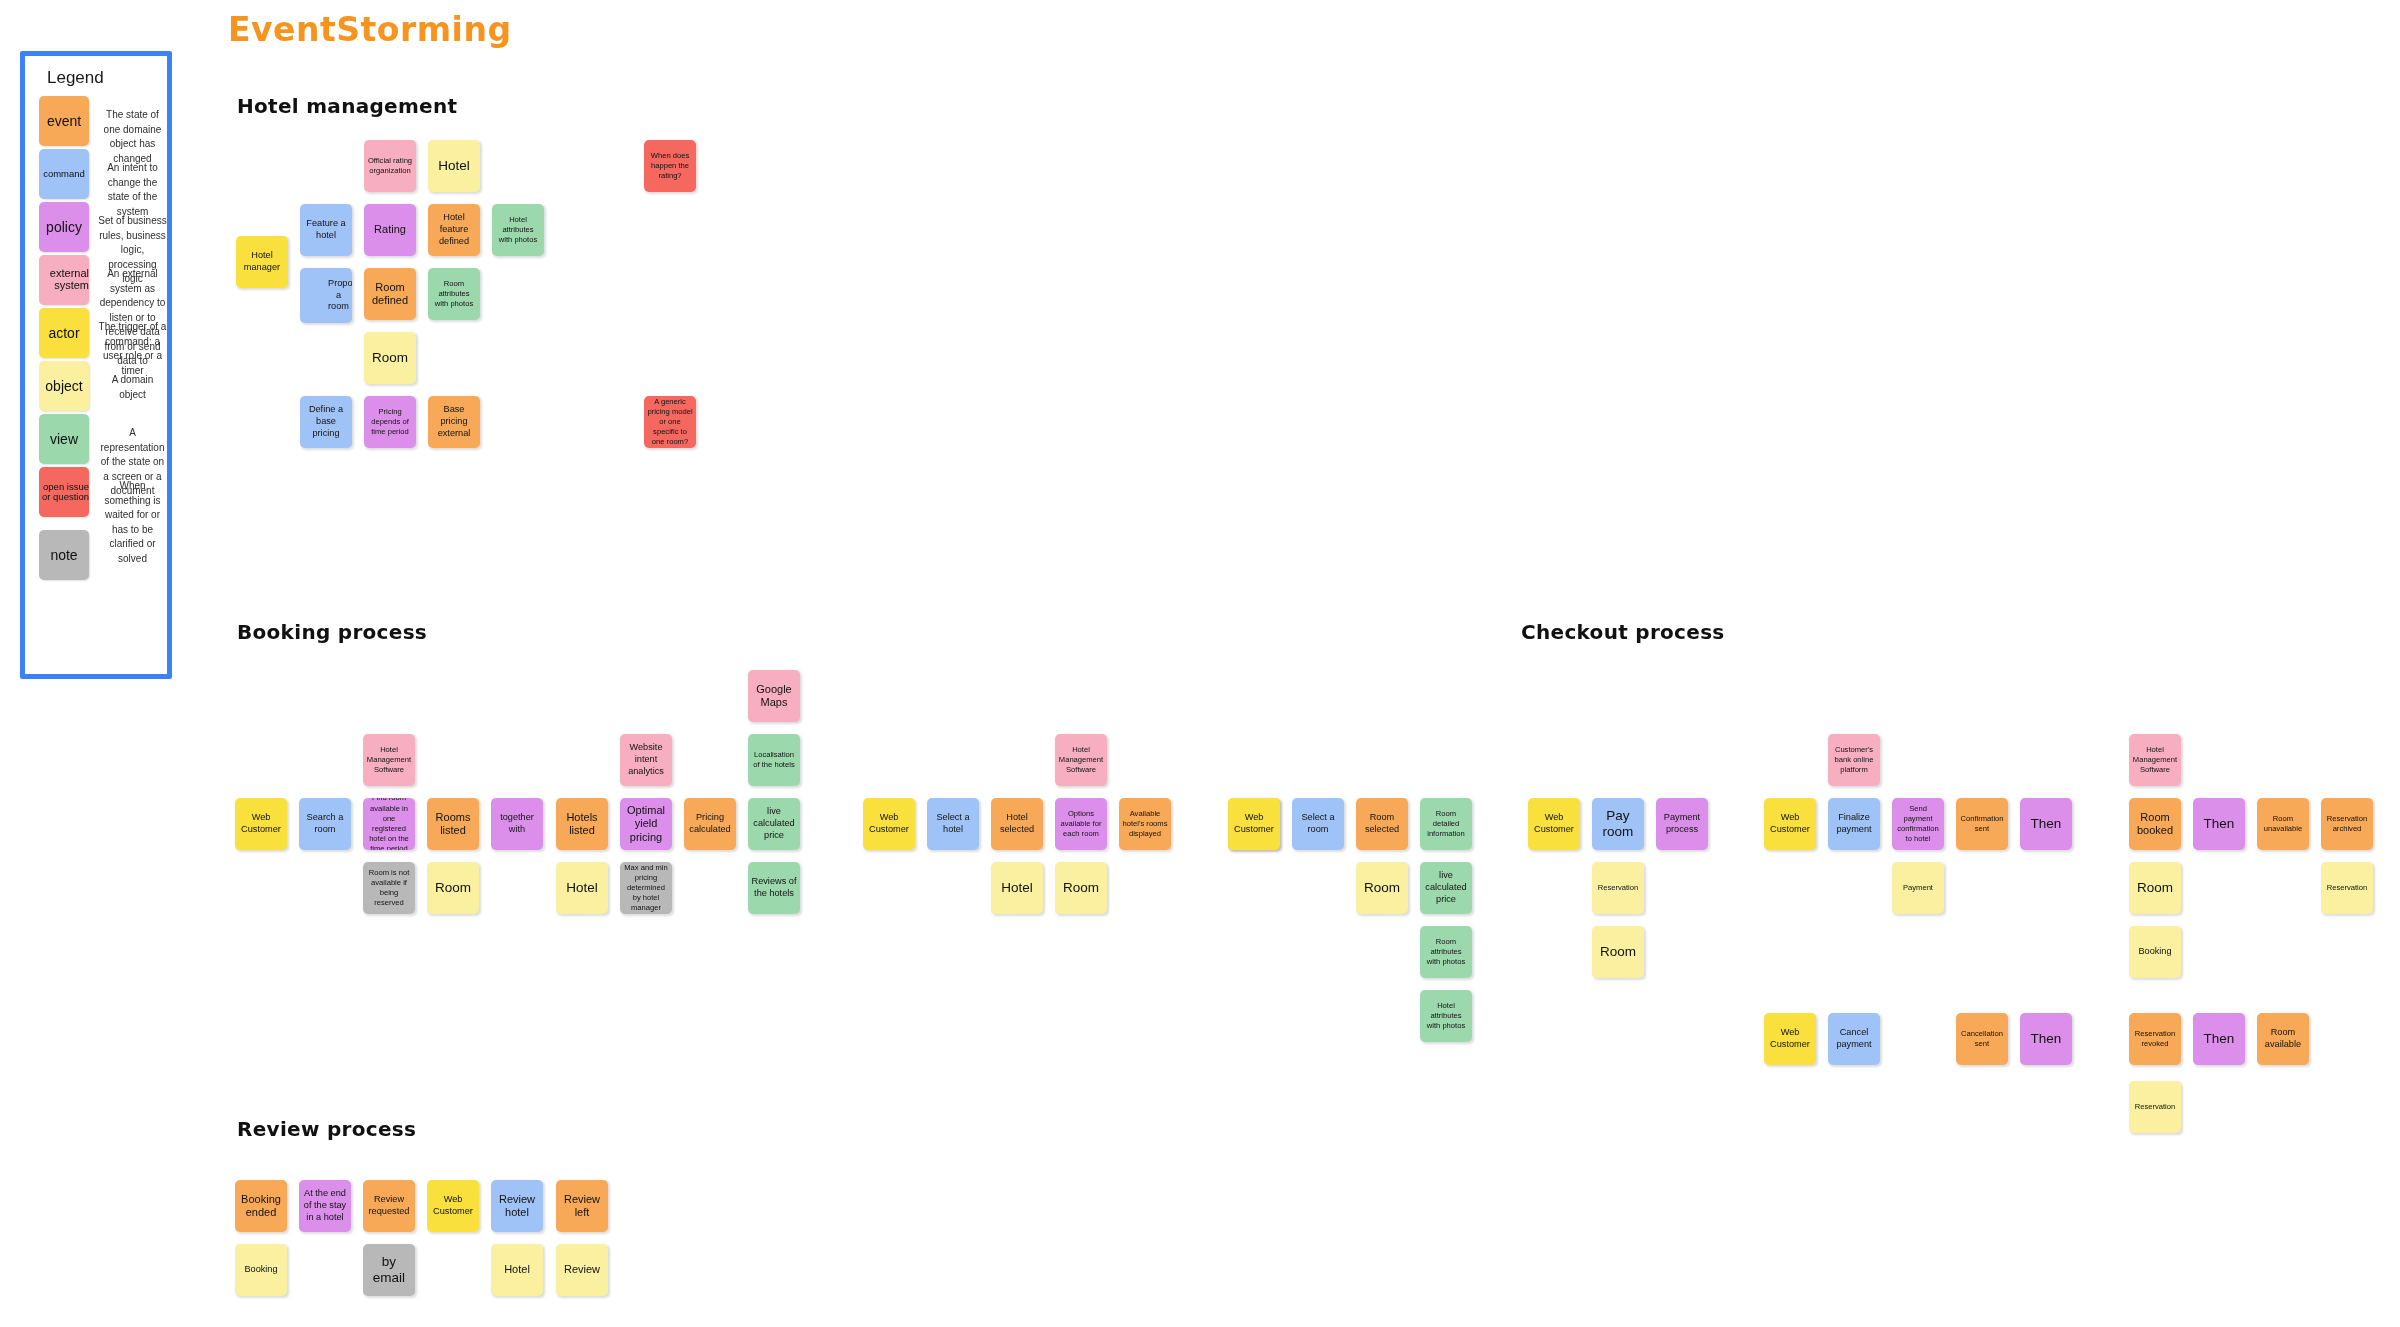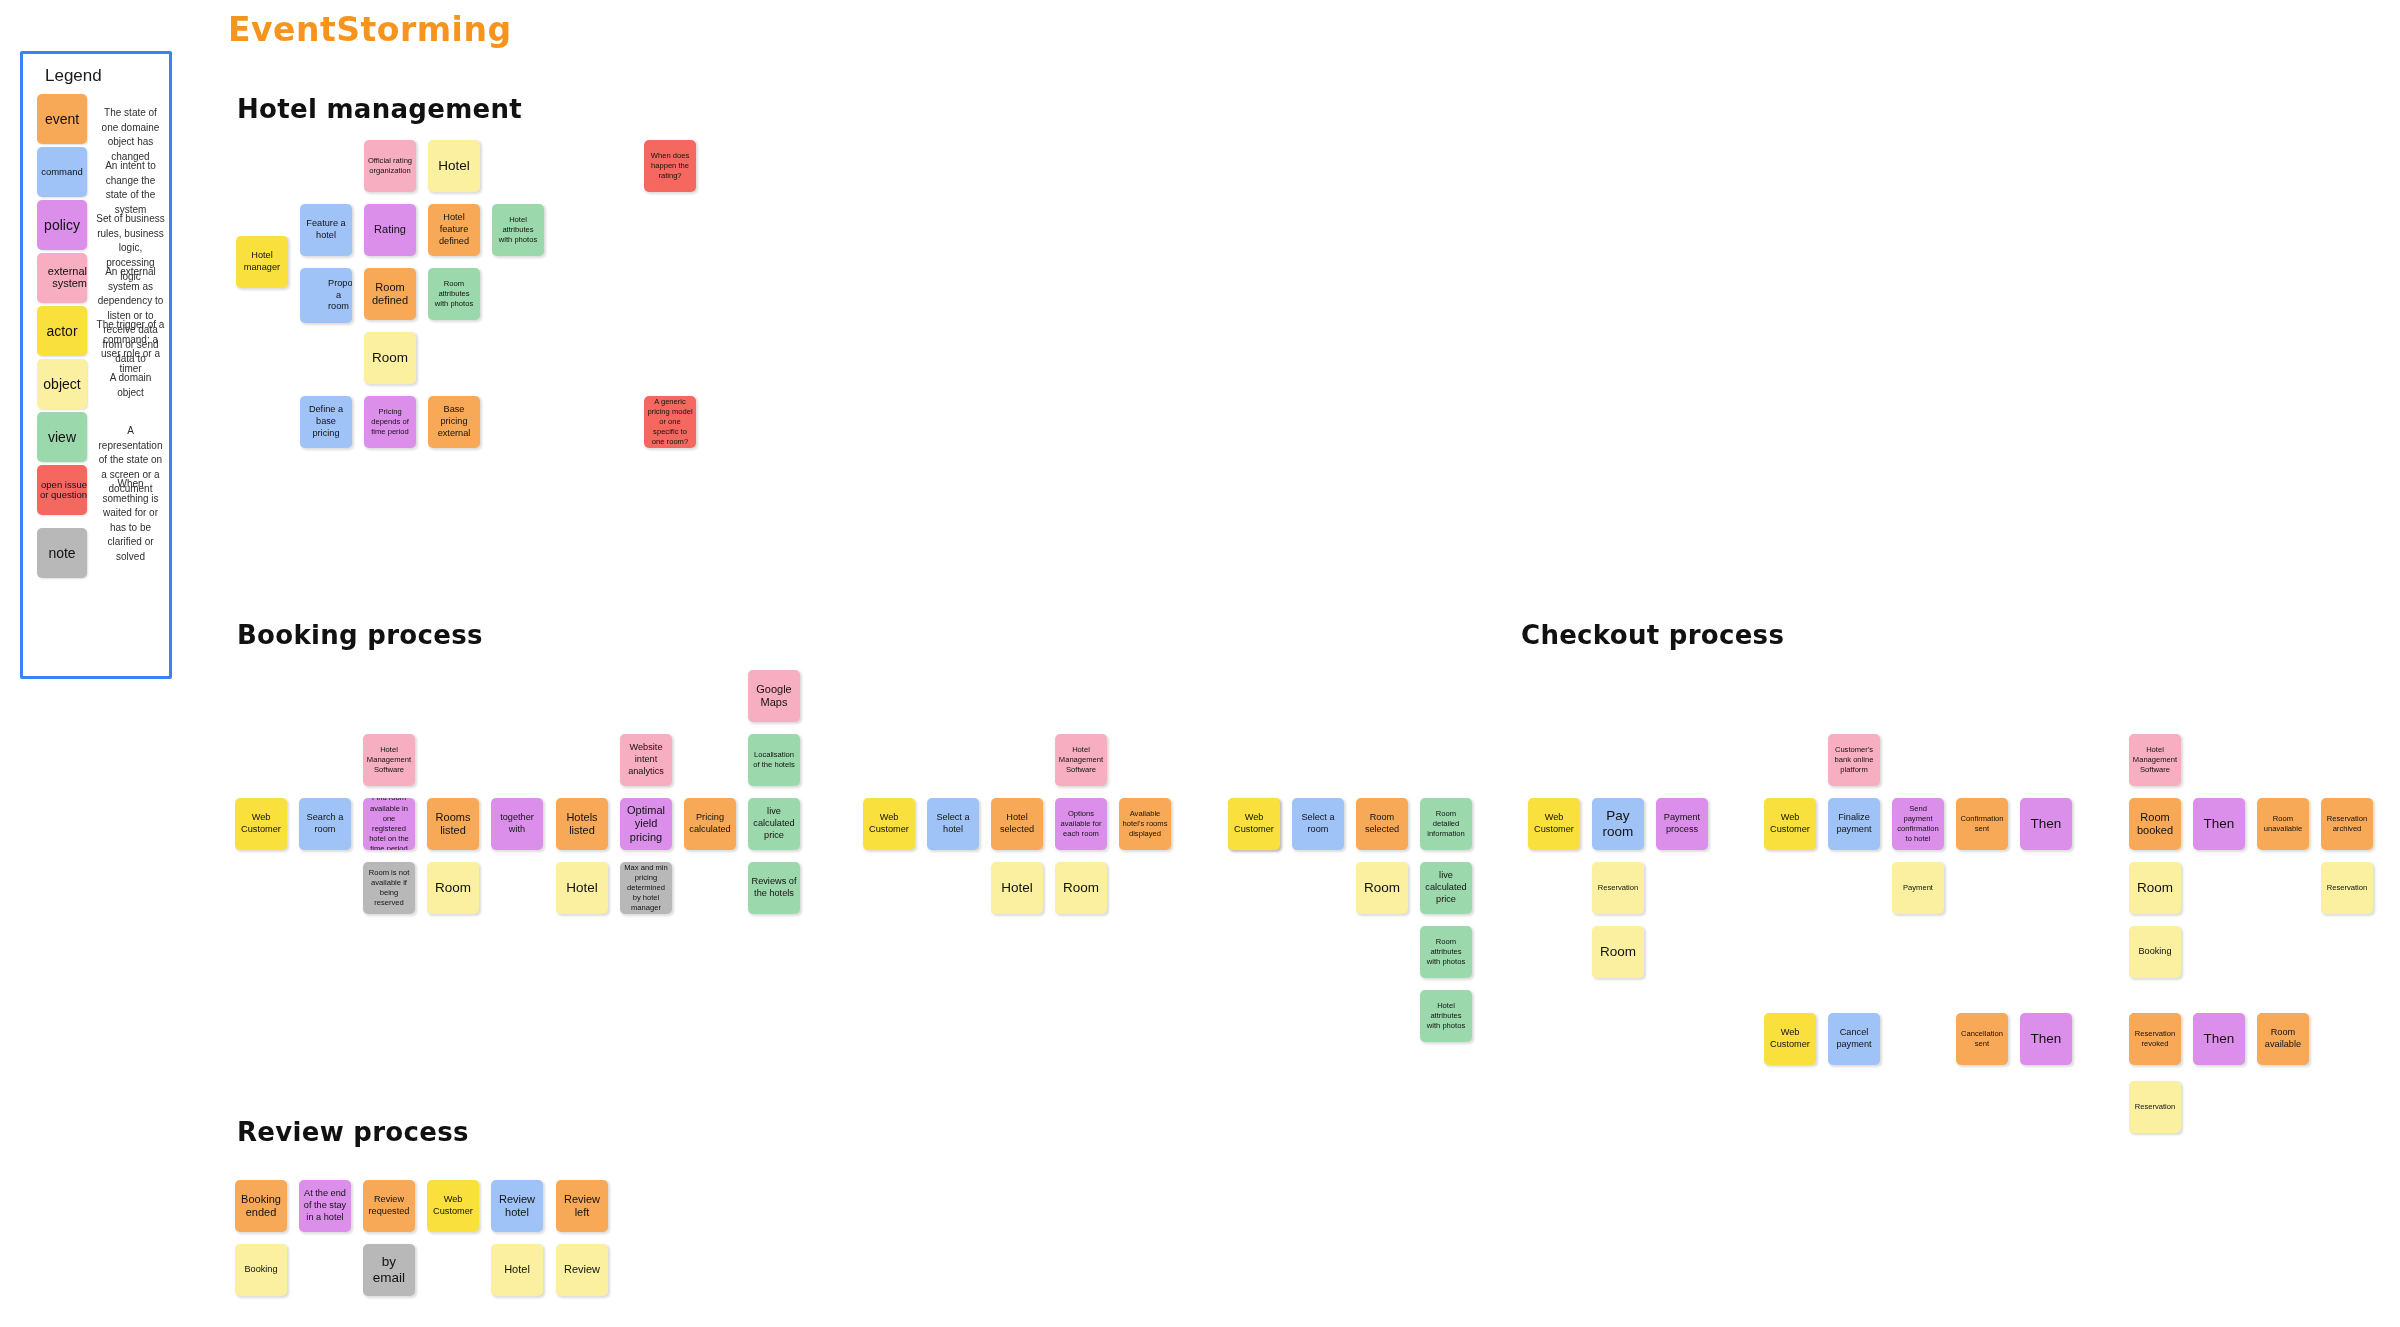--- a/index.html
+++ b/index.html
@@ -29,36 +29,36 @@
     font-weight: bold;
     color: #F7941E;
     letter-spacing: 0.5px;
     font-family: "DejaVu Sans", sans-serif;
     white-space: nowrap;
   }
 
   
   .section-heading {
     position: absolute;
-    font-size: 26px;
+    font-size: 20px;
     font-weight: bold;
     color: #111111;
     font-family: "DejaVu Sans", sans-serif;
     white-space: nowrap;
     letter-spacing: 0.3px;
   }
 
   
   #legend {
     position: absolute;
     left: 20px;
     top: 51px;
     width: 152px;
     height: 628px;
-    border: 3px solid #3b82f6;
+    border: 5px solid #3b82f6;
     background: #ffffff;
     border-radius: 2px;
     box-sizing: border-box;
   }
   #legend-title {
     position: absolute;
     left: 22px;
     top: 12px;
     font-size: 17px;
     color: #1a1a1a;

